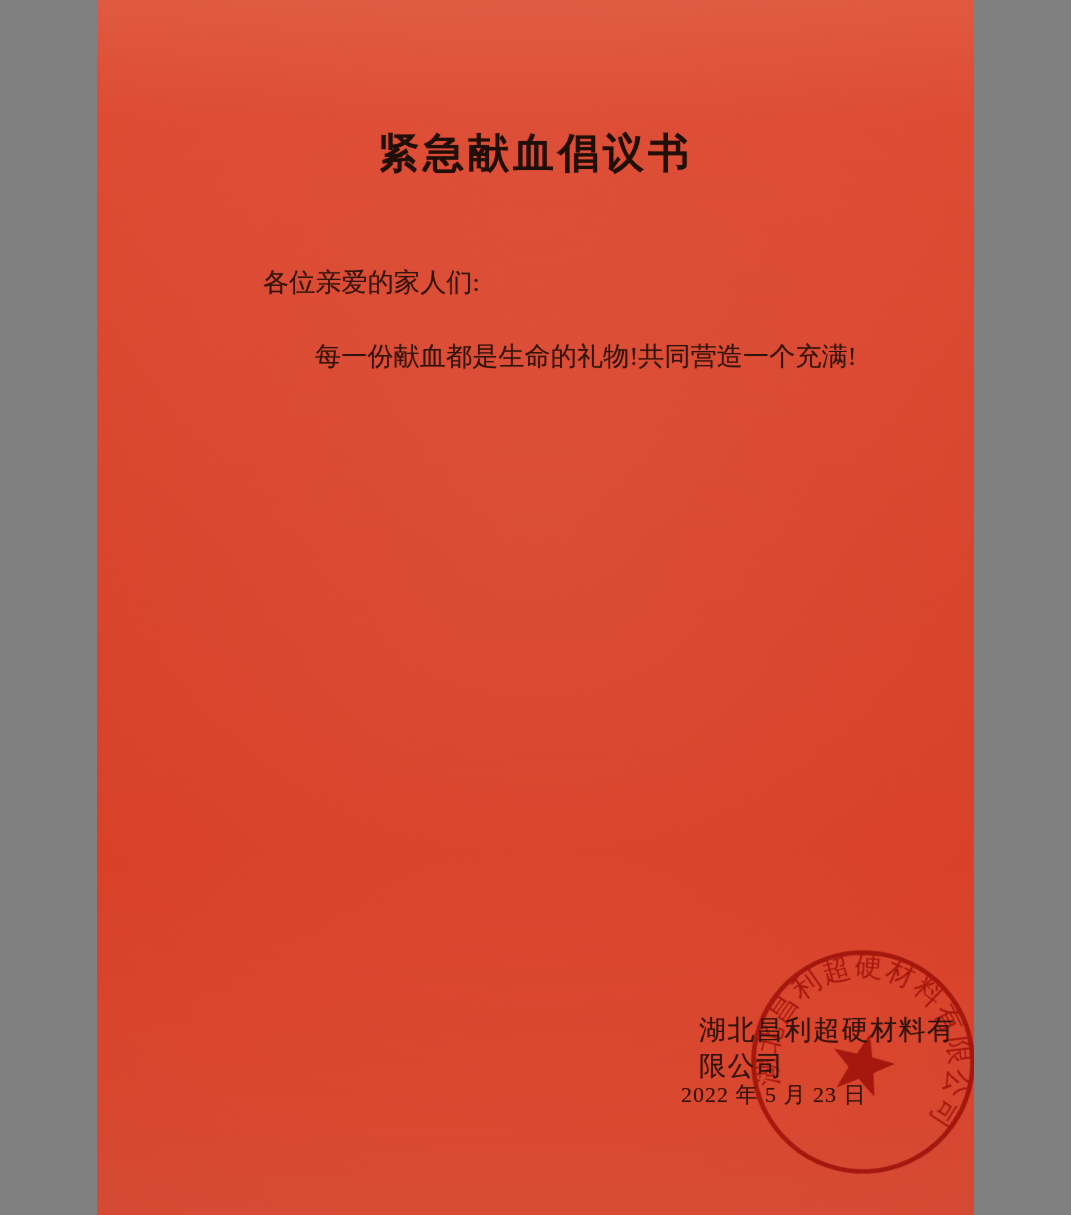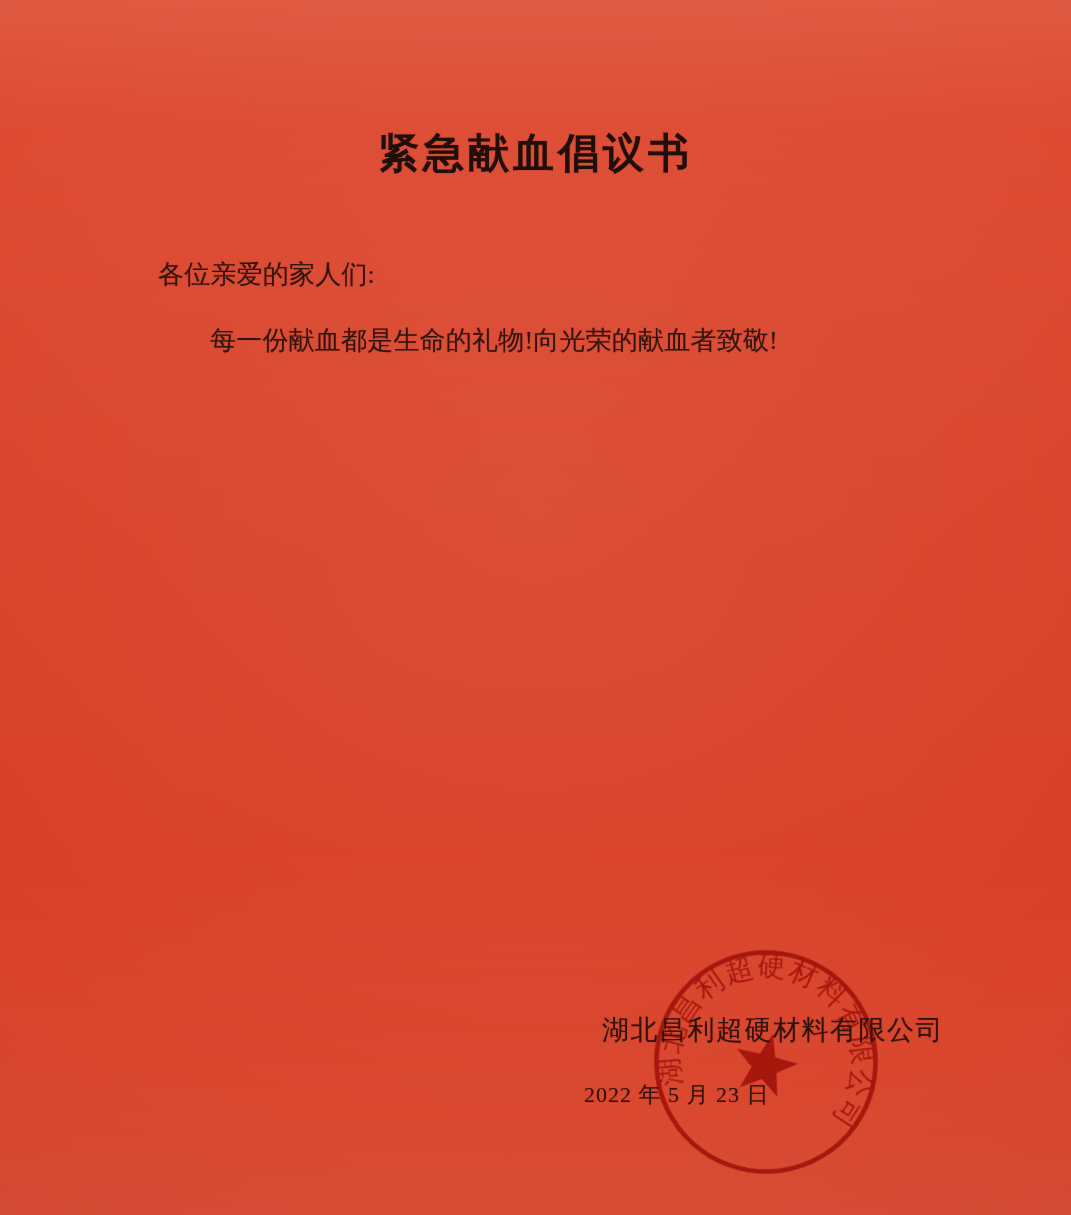--- a/index.html
+++ b/index.html
@@ -1,18 +1,18 @@
 <!DOCTYPE html>
 <html><head>
 <meta charset="utf-8">
 <style>
   html, body { margin: 0; padding: 0; background: #808080; }
   .sheet {
     position: relative;
-    width: 1071px;
+    width: 877px;
     height: 1215px;
     margin: 0 auto;
     overflow: hidden;
     font-family: "Liberation Serif", "DejaVu Serif", serif;
     background:
       radial-gradient(130% 95% at 50% 42%, rgba(255,240,230,0.07) 0%, rgba(0,0,0,0.00) 55%, rgba(80,0,0,0.10) 100%),
       linear-gradient(180deg, #e05a41 0%, #dd4a32 10%, #d84129 45%, #d93f27 70%, #da4830 92%, #d94d36 100%);
   }
   .title {
     position: absolute;
@@ -34,21 +34,21 @@
     left: 150px;
     width: 786px;
     font-size: 26px;
     line-height: 58px;
     color: #31150c;
     text-align: justify;
     text-justify: inter-ideograph;
     letter-spacing: 0.2px;
     text-shadow: 0 0 1px rgba(110,20,8,0.5);
   }
-  .content p { margin: 8px; }
+  .content p { margin: 16px; }
   .content p.para { text-indent: 2em; }
   .signature-company {
     position: absolute;
     top: 1012px;
     left: 602px;
     font-size: 27px;
     letter-spacing: 1.5px;
     color: #2e130b;
     text-shadow: 0 0 1px rgba(110,20,8,0.5);
     z-index: 3;
@@ -80,21 +80,21 @@
 </style>
 </head>
 <body>
 
 <div class="sheet">
 
   <h1 class="title">紧急献血倡议书</h1>
 
   <div class="content">
     <p class="greeting">各位亲爱的家人们:</p>
-    <p class="para">每一份献血都是生命的礼物!向光荣的献血者致敬!</p>
+    <p class="para">每一份献血都是生命的礼物!共同营造一个充满!</p>
   </div>
 
   <div class="signature-company">湖北昌利超硬材料有限公司</div>
   <div class="signature-date">2022 年 5 月 23 日</div>
 
   <svg class="seal" viewBox="0 0 240 240" aria-hidden="true">
     <circle class="ink" cx="120" cy="120" r="106" stroke-width="4.5"></circle>
     <path id="sealArc" d="M 41 149 A 84 84 0 1 1 199 149" fill="none"></path>
     <text font-size="27" font-family="Liberation Sans, DejaVu Sans, sans-serif" letter-spacing="2" text-anchor="middle">
       <textPath href="#sealArc" startOffset="50%">湖北昌利超硬材料有限公司</textPath>

